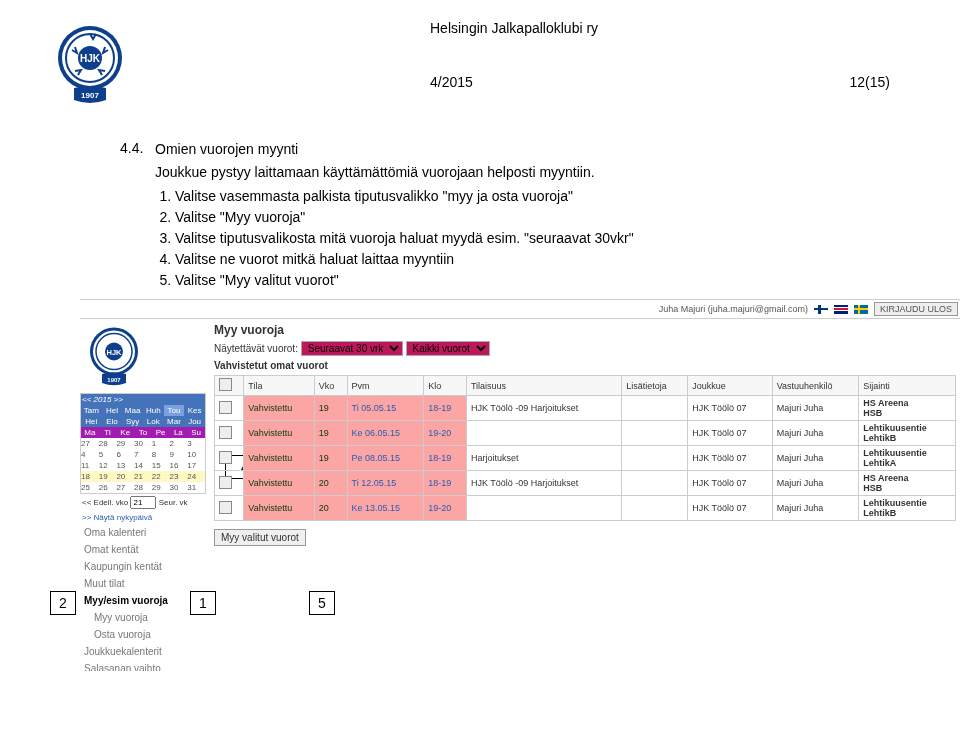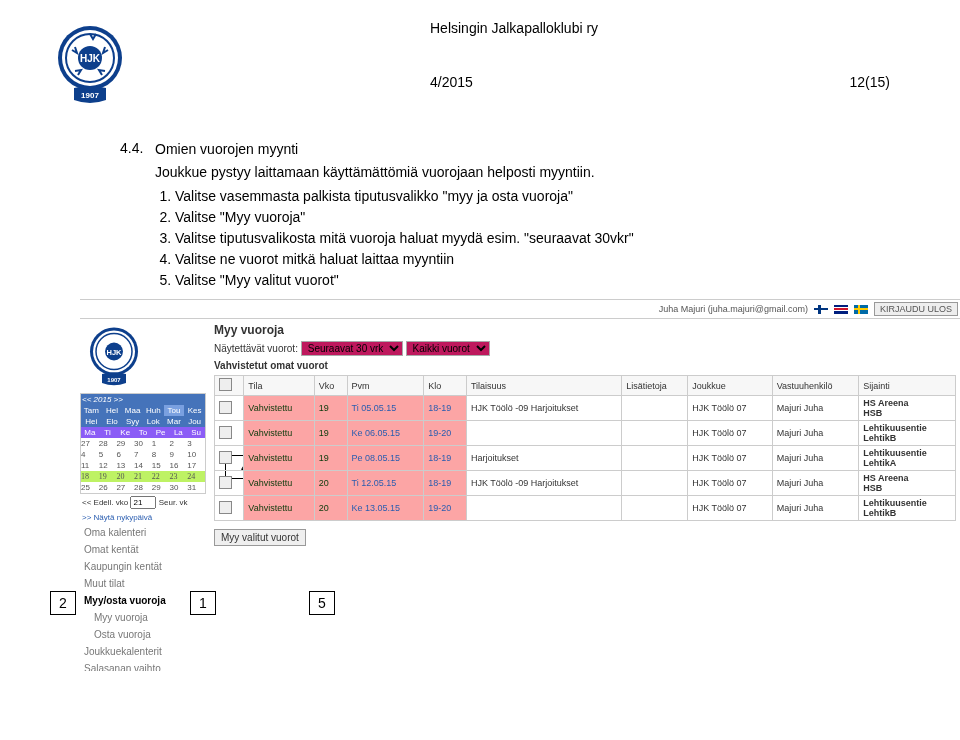--- a/index.html
+++ b/index.html
@@ -82,25 +82,25 @@
   .calendar {
     border: 1px solid #ccc;
     width: 124px;
     font-size: 8px;
   }
   .cal-head {
     background:#4573ba; color:#fff; text-align:left; padding:1px;font-style:italic;
   }
   .cal-months { display:flex; flex-wrap:wrap; background:#4573ba; color:#fff;}
   .cal-months span { width:16.66%; text-align:center; padding:1px 0; cursor:default;}
-  .cal-days { display:flex; background:#8b5cf6; color:#fff;}
+  .cal-days { display:flex; background:#a21caf; color:#fff;}
   .cal-days span { width:14.28%; text-align:center; padding:1px 0;}
   .cal-grid { display:flex; flex-wrap:wrap; background:#fff;}
   .cal-grid span { width:14.28%; text-align:left; padding:1px 0; font-size:8px; color:#555; box-sizing:border-box;}
-  .cal-grid span.cur { background:#bef264;font-family:Liberation Serif, serif;}
+  .cal-grid span.cur { background:#fef9c3;}
   .cal-nav { font-size:8px; padding:2px; color:#333;}
   .cal-nav input { width:20px; font-size:8px; padding:0 1px;}
   .sidebar-item { font-size:10px; color:#777; padding:3px 4px;}
   .sidebar-item.bold { color:#000; font-weight:bold;}
   .main { flex:1; padding: 4px 4px;}
   .main-title { font-weight:bold; font-size:12px; margin:0 0 4px 0;}
   .filter-row { font-size:10px; margin-bottom:4px;}
   .filter-row select { font-size:10px; padding:0 2px; border:1px solid #aaa; background:#be185d;}
   .sub-title { font-weight:bold; font-size:10px; margin:4px 0;}
   table.grid { border-collapse:collapse; width:100%; font-size:9px;}
@@ -264,21 +264,21 @@
             <span>&lt;&lt; Edell. vko</span>
             <input value="21" style="">
             <span>Seur. vk</span>
           </div>
           <div class="cal-nav" style="color:#2a5db0;">&gt;&gt; Näytä nykypäivä</div>
 
           <div class="sidebar-item">Oma kalenteri</div>
           <div class="sidebar-item">Omat kentät</div>
           <div class="sidebar-item">Kaupungin kentät</div>
           <div class="sidebar-item">Muut tilat</div>
-          <div class="sidebar-item bold">Myy/osta vuoroja</div>
+          <div class="sidebar-item bold">Myy/esim vuoroja</div>
           <div class="sidebar-item" style="padding-left:14px;">Myy vuoroja</div>
           <div class="sidebar-item" style="padding-left:14px;">Osta vuoroja</div>
           <div class="sidebar-item">Joukkuekalenterit</div>
           <div class="sidebar-item">Salasanan vaihto</div>
         </div>
 
         <div class="main">
           <div class="main-title">Myy vuoroja</div>
           <div class="filter-row">
             <span>Näytettävät vuorot:</span>

